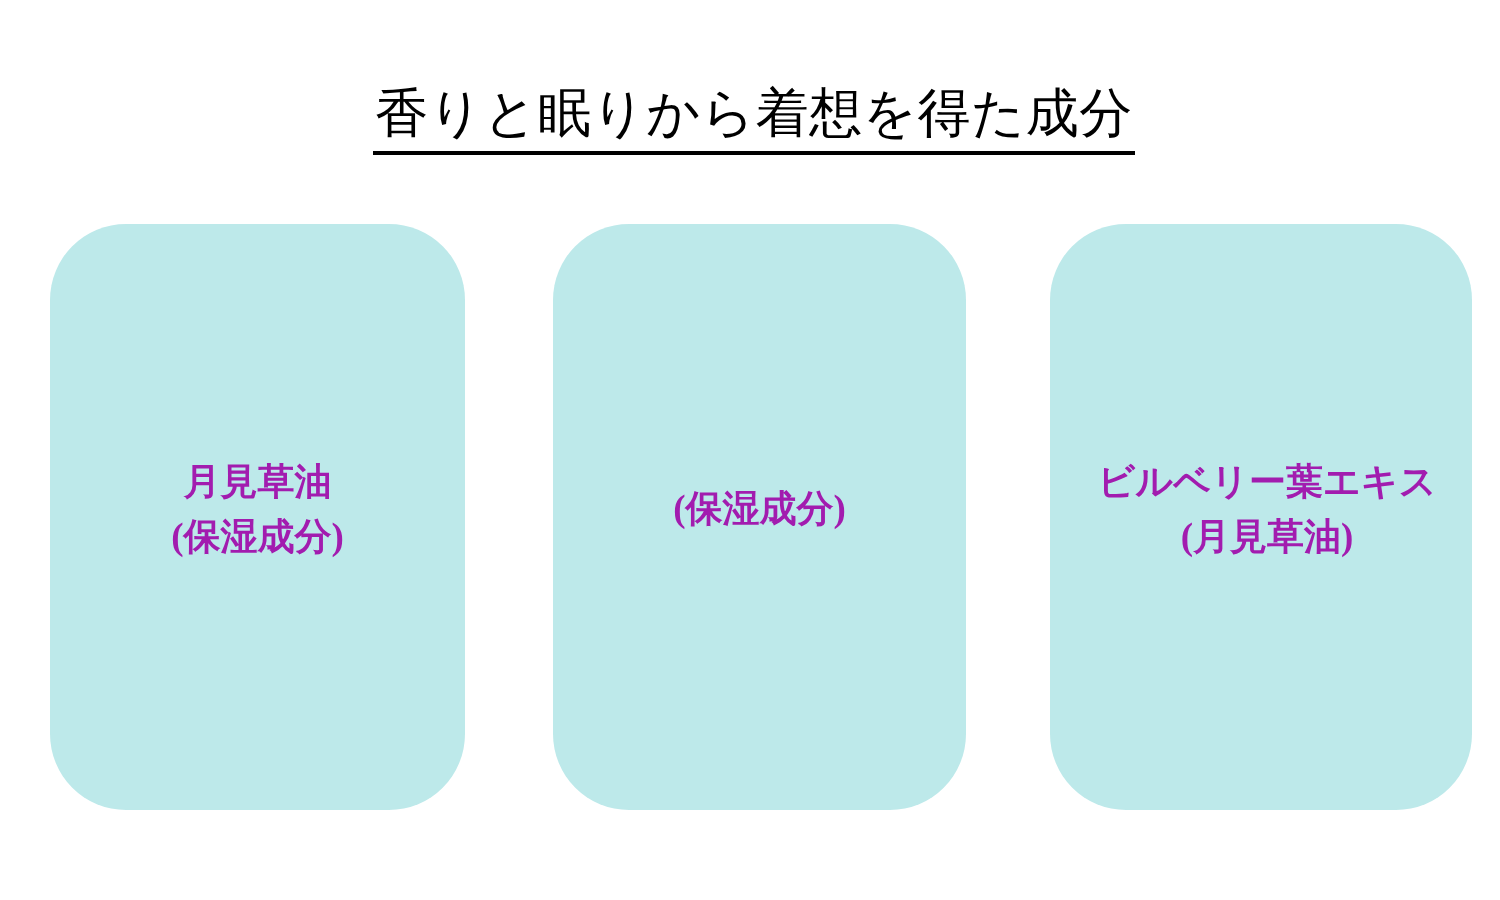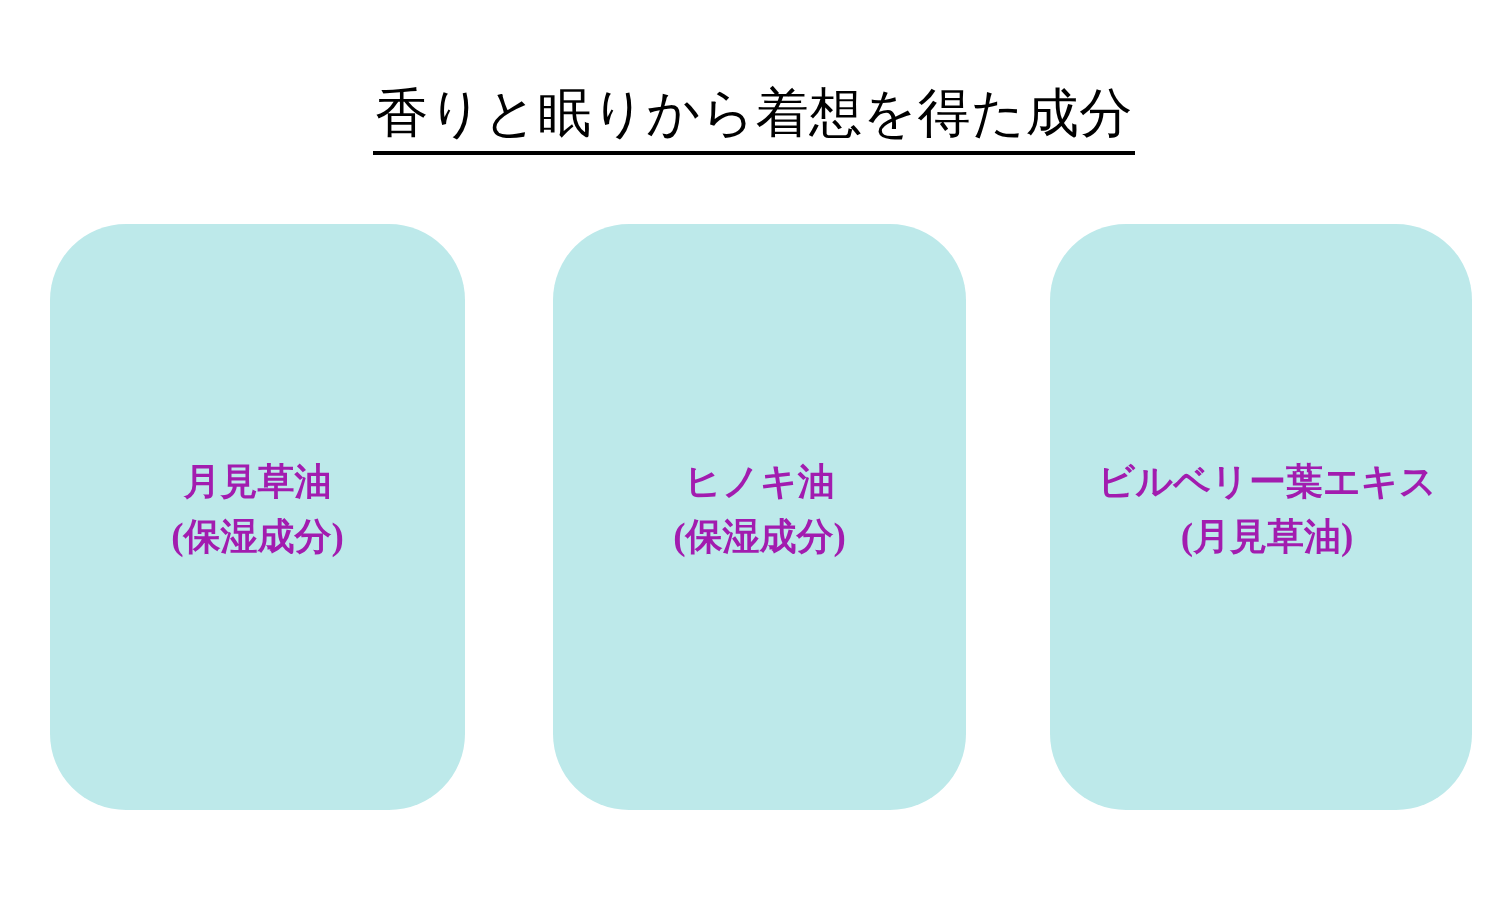--- a/index.html
+++ b/index.html
@@ -102,21 +102,20 @@
 
     <div class="card card-1">
       <div class="card-label">
         <span class="line">月見草油</span>
         <span class="line">(保湿成分)</span>
       </div>
     </div>
 
     <div class="card card-2">
       <div class="card-label">
-        <span class="line">ヒノキ油</span>
         <span class="line">(保湿成分)</span>
       </div>
     </div>
 
     <div class="card card-3">
       <div class="card-label">
         <span class="line">ビルベリー葉エキス</span>
         <span class="line">(月見草油)</span>
       </div>
     </div>

